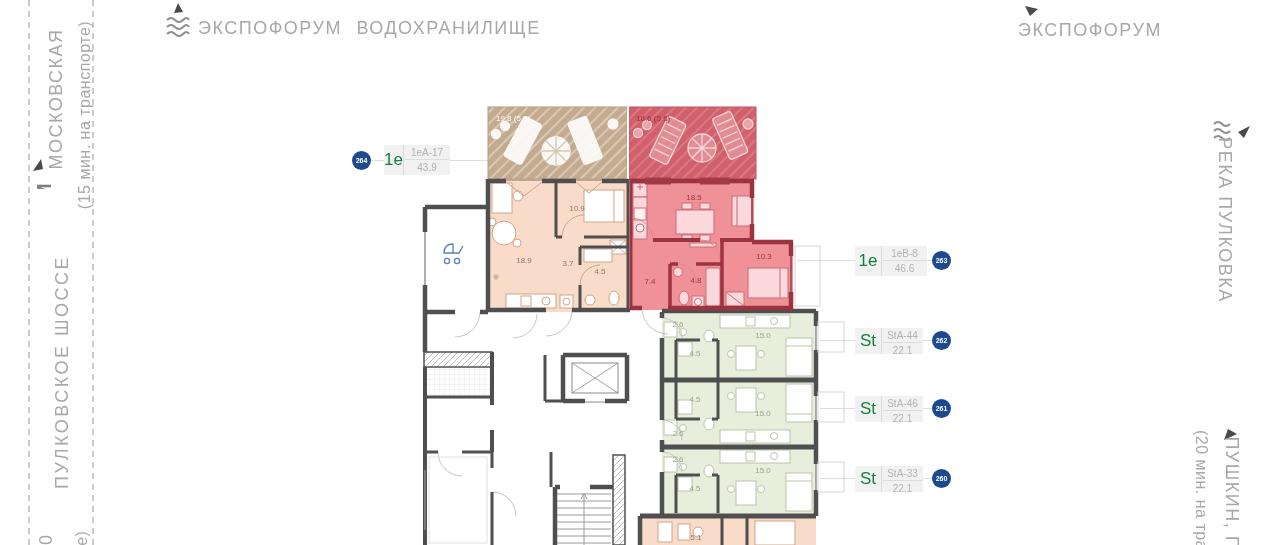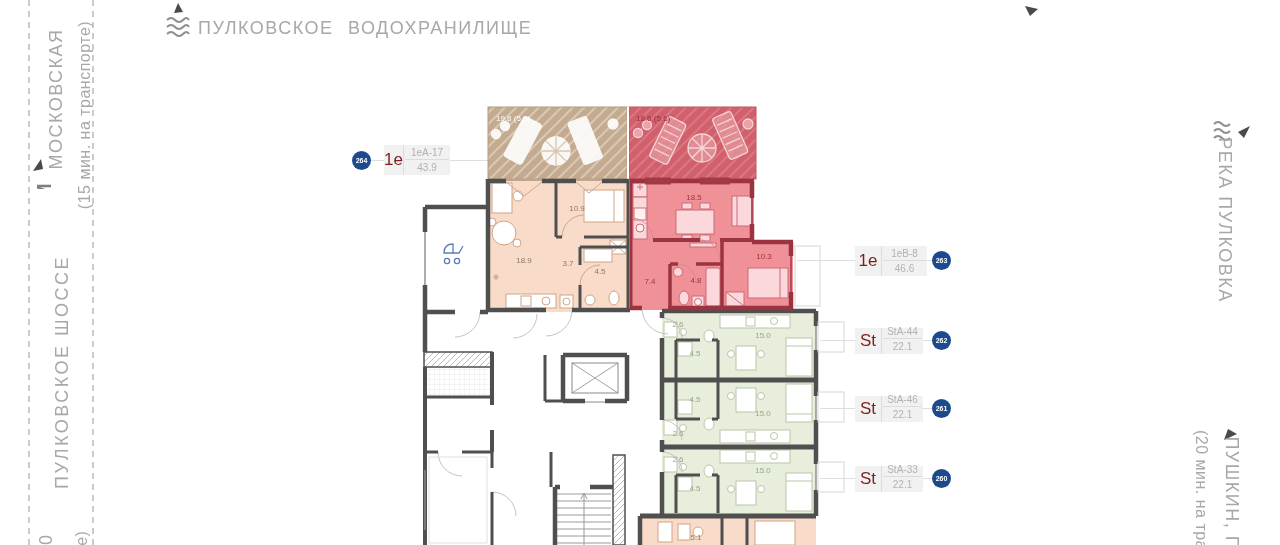--- a/index.html
+++ b/index.html
@@ -6,23 +6,23 @@
   #stage{position:relative;width:1280px;height:545px;overflow:hidden;background:#fff;
          font-family:"Liberation Sans",sans-serif;}
   .dash-v{position:absolute;top:0;bottom:0;width:2px;
           background:repeating-linear-gradient(to bottom,#cbcbcb 0 6px,transparent 6px 11px);}
   .poi{position:absolute;color:#a8a8a8;font-size:18px;letter-spacing:1.5px;white-space:nowrap;}
   .poi.small{font-size:16px;letter-spacing:0.5px;}
   .vccw{transform:translate(-50%,-50%) rotate(-90deg);}
   .vcw{transform:translate(-50%,-50%) rotate(90deg);}
   .icon{position:absolute;}
   .unit-label{position:absolute;display:flex;background:#f1f1f1;align-items:stretch;cursor:pointer;}
-  .unit-type{display:flex;align-items:center;justify-content:center;color:#7f1d1d;font-size:17px;
+  .unit-type{display:flex;align-items:center;justify-content:center;color:#15803d;font-size:17px;
              border-right:1px solid #dcdcdc;}
-  .unit-info{display:flex;flex-direction:column;justify-content:flex-end;align-items:center;padding:2px 4px;flex:1;}
+  .unit-info{display:flex;flex-direction:column;justify-content:space-between;align-items:center;padding:2px 4px;flex:1;}
   .unit-code{font-size:10px;color:#b2b2b2;border-bottom:1px solid #dcdcdc;padding:0 3px 1px;width:100%;text-align:center;}
   .unit-area{font-size:10px;color:#b2b2b2;padding-top:2px;}
   .badge{position:absolute;width:19px;height:19px;border-radius:50%;background:#1c4a8c;color:#fff;
          font-size:7px;font-weight:bold;display:flex;align-items:center;justify-content:center;cursor:pointer;}
   .conn{position:absolute;height:1px;background:#dedede;}
   svg.plan{position:absolute;left:415px;top:100px;width:450px;height:445px;}
   svg text{font-family:"Liberation Sans",sans-serif;}
 </style>
 </head>
 <body>
@@ -42,25 +42,26 @@
 <div class="poi small vccw" style="left:82px;top:542px;">те)</div>
 
 <svg class="icon" style="left:164px;top:2px;width:28px;height:38px;" viewBox="0 0 28 38">
   <polygon points="10,11 14,1 19,10" fill="#4a4a4a"></polygon>
   <g stroke="#8f8f8f" stroke-width="2" fill="none">
     <path d="M3 18 q4 -4 8 0 t8 0 t6 0"></path>
     <path d="M3 25 q4 -4 8 0 t8 0 t6 0"></path>
     <path d="M3 32 q4 -4 8 0 t8 0 t6 0"></path>
   </g>
 </svg>
-<div class="poi" style="left:198px;top:18px;word-spacing:8px;">ПУЛКОВСКОЕ ВОДОХРАНИЛИЩЕ</div>
+<div class="poi" style="left:198px;top:18px;word-spacing:8px;">ЭКСПОФОРУМ ВОДОХРАНИЛИЩЕ</div>
 
 <svg class="icon" style="left:1024px;top:4px;width:16px;height:14px;" viewBox="0 0 16 14">
   <polygon points="1,2 14,5 6,12" fill="#4a4a4a"></polygon>
 </svg>
+<div class="poi" style="left:1018px;top:20px;">ЭКСПОФОРУМ</div>
 
 <svg class="icon" style="left:1212px;top:118px;width:40px;height:26px;" viewBox="0 0 40 26">
   <g stroke="#8f8f8f" stroke-width="2" fill="none">
     <path d="M2 6 q4 -4 8 0 t8 0"></path>
     <path d="M2 13 q4 -4 8 0 t8 0"></path>
     <path d="M2 20 q4 -4 8 0 t8 0"></path>
   </g>
   <polygon points="26,14 38,8 32,20" fill="#4a4a4a"></polygon>
 </svg>
 <div class="poi vcw" style="left:1224px;top:220px;">РЕКА ПУЛКОВКА</div>

